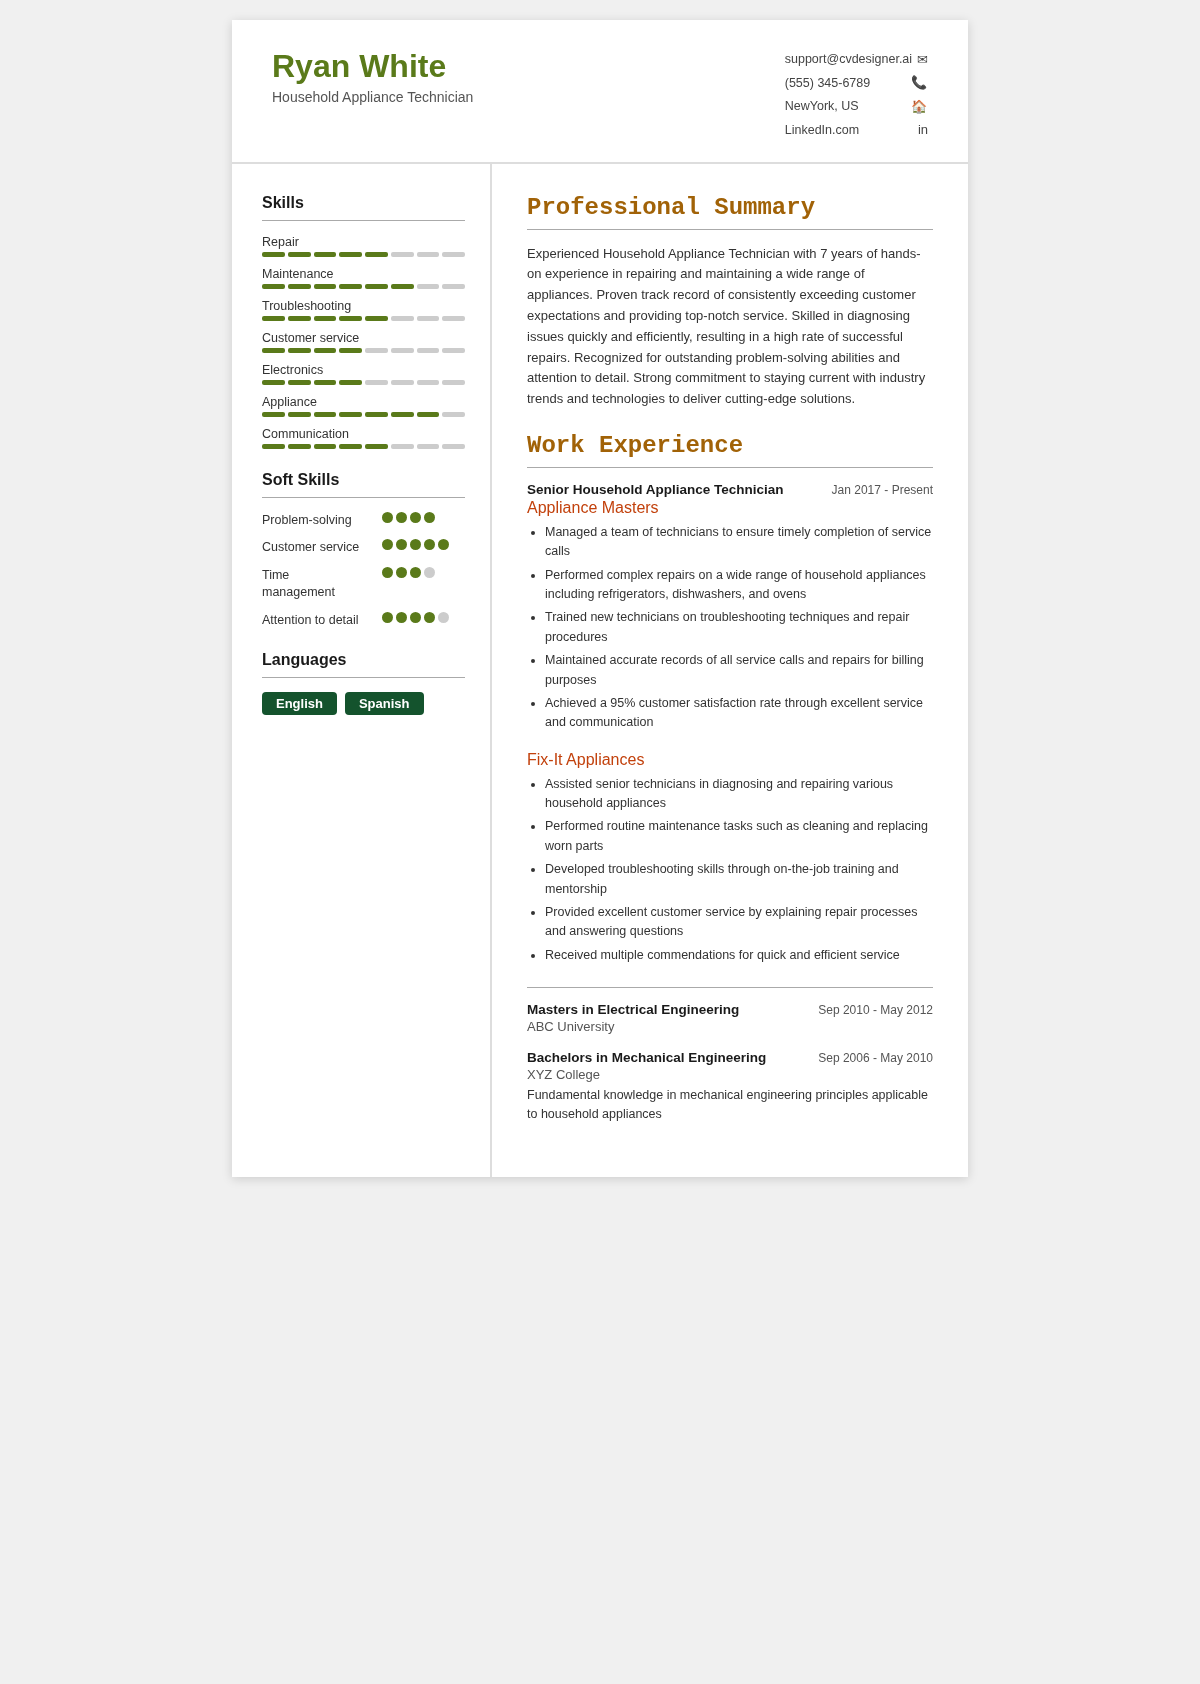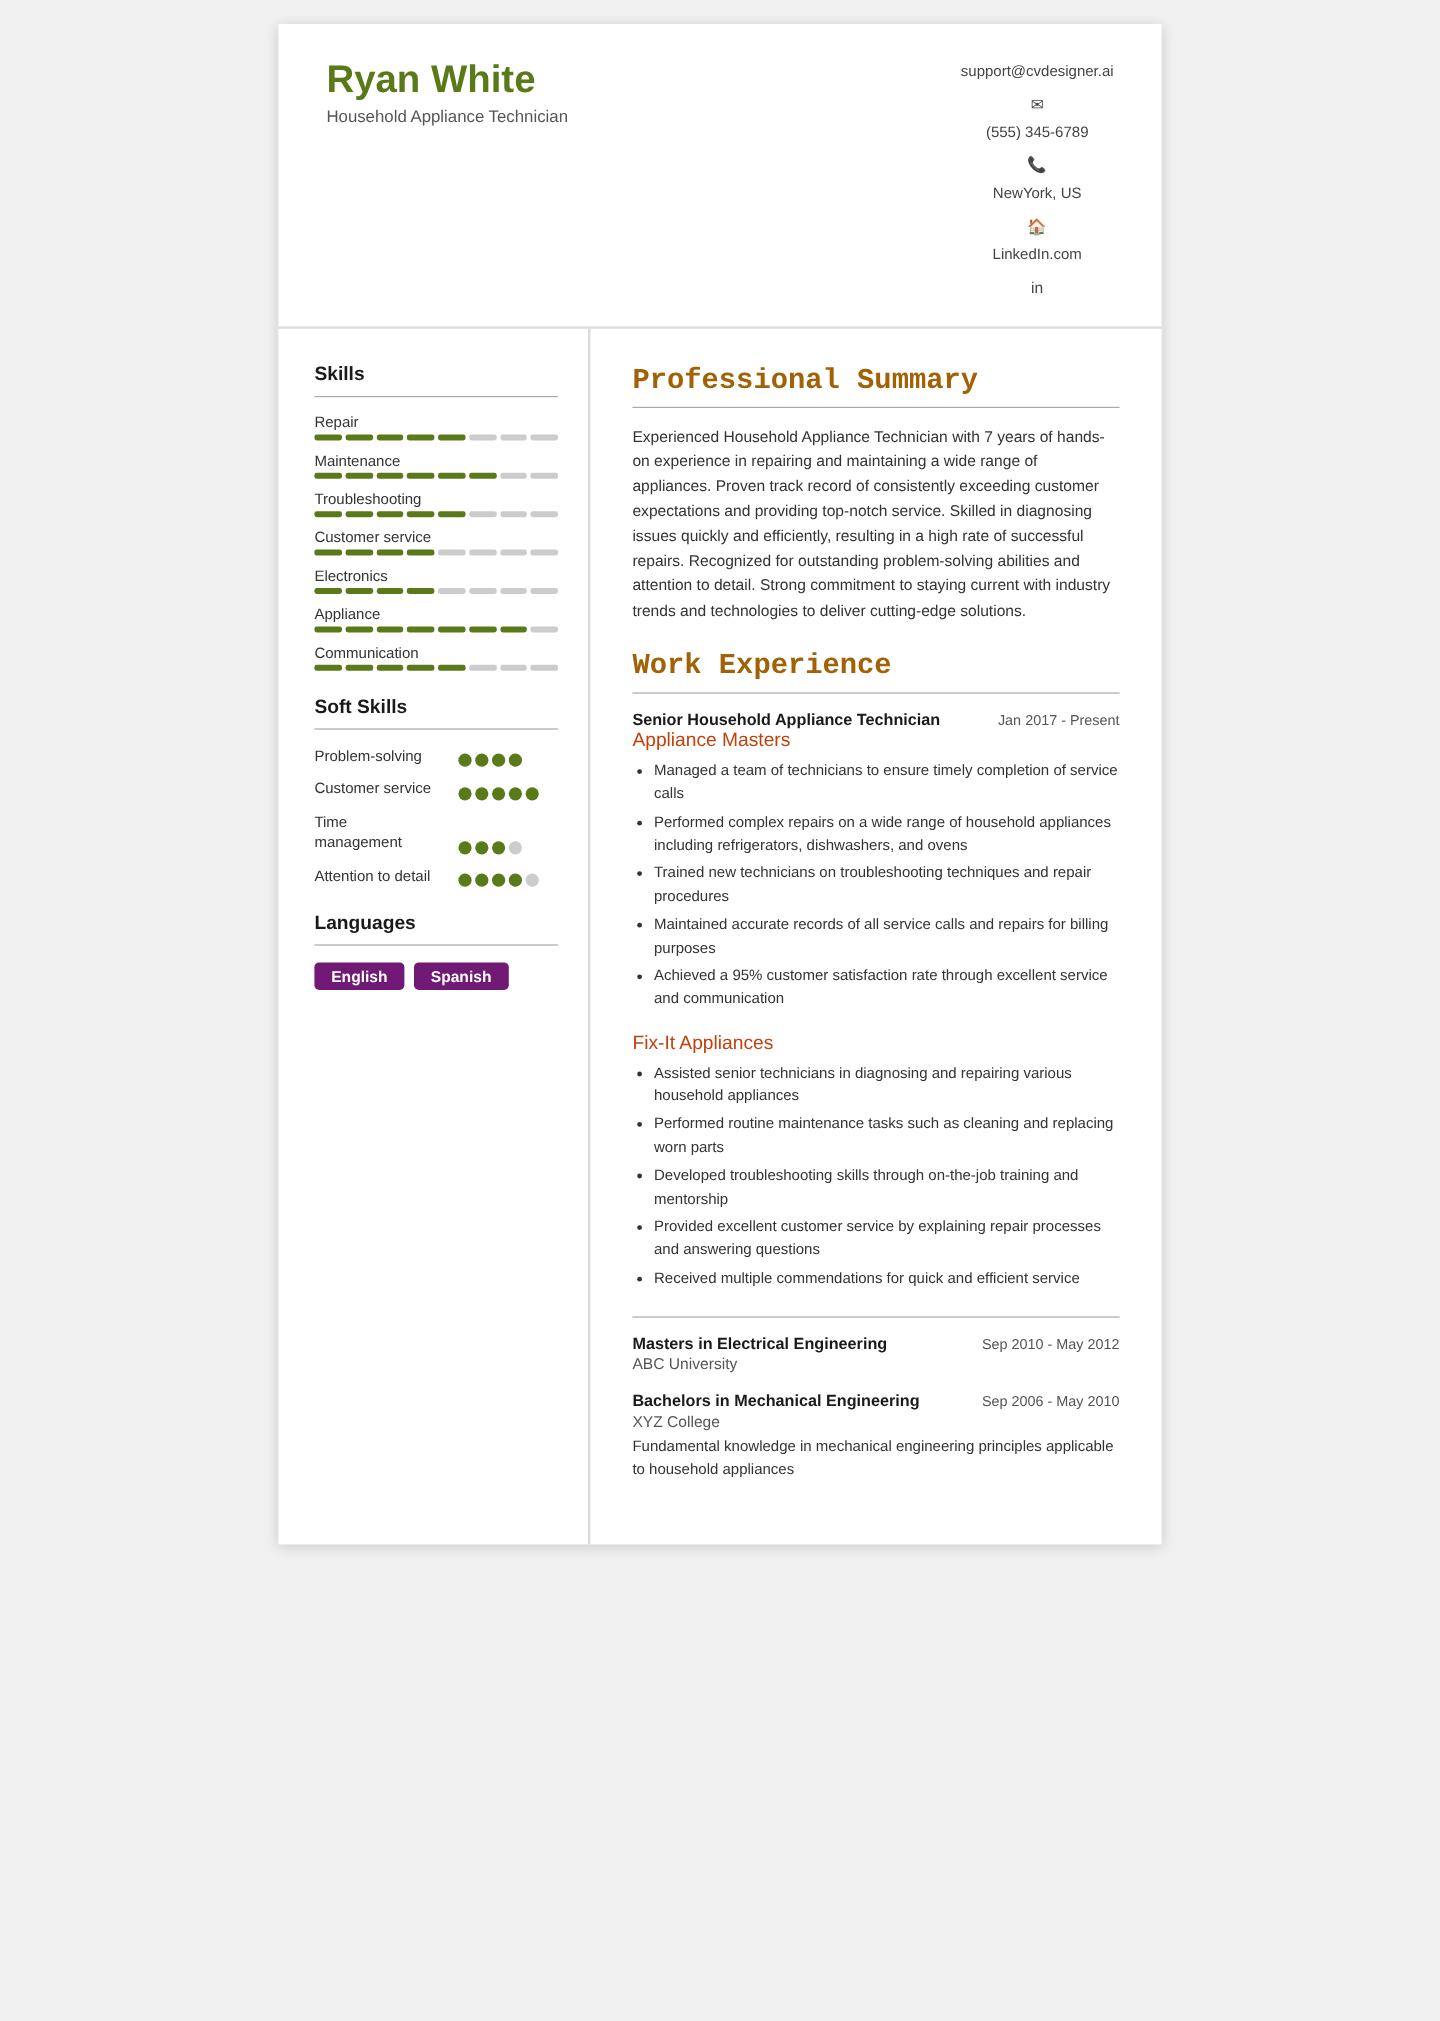--- a/index.html
+++ b/index.html
@@ -41,21 +41,20 @@
       text-align: right;
       font-size: 12.5px;
       color: #444;
       line-height: 1.8;
     }
     .header-right .contact-line {
       display: flex;
       align-items: center;
       justify-content: space-between;
       gap: 5px;
-      flex-direction: column;
     }
     .contact-icon {
       font-size: 13px;
     }
     
     .body {
       display: flex;
     }
     
     .sidebar {
@@ -93,21 +92,21 @@
       height: 5px;
       width: 28px;
       border-radius: 2px;
     }
     .skill-bar.filled { background: #5a7a1a; }
     .skill-bar.empty { background: #ccc; }
     
     .soft-skills-section { margin-top: 22px; }
     .soft-skill-item {
       display: flex;
-      align-items: flex-end;
+      align-items: flex-start;
       margin-bottom: 10px;
       gap: 20px;
     }
     .soft-skill-name {
       font-size: 12.5px;
       color: #333;
       width: 100px;
       flex-shrink: 0;
       line-height: 1.4;
     }
@@ -125,21 +124,21 @@
     .dot.filled { background: #5a7a1a; }
     .dot.empty { background: #ccc; }
     
     .languages-section { margin-top: 22px; }
     .language-tags {
       display: flex;
       gap: 8px;
       flex-wrap: wrap;
     }
     .language-tag {
-      background: #701a75;
+      background: #14532d;
       color: #fff;
       padding: 4px 14px;
       border-radius: 4px;
       font-size: 13px;
       font-weight: bold;
     }
     
     .main {
       flex: 1;
       padding: 30px 35px 30px 35px;

